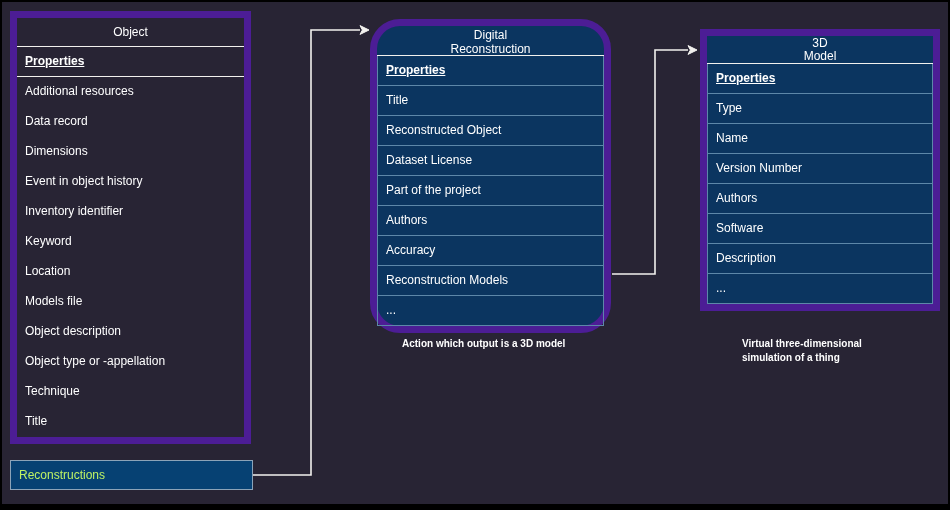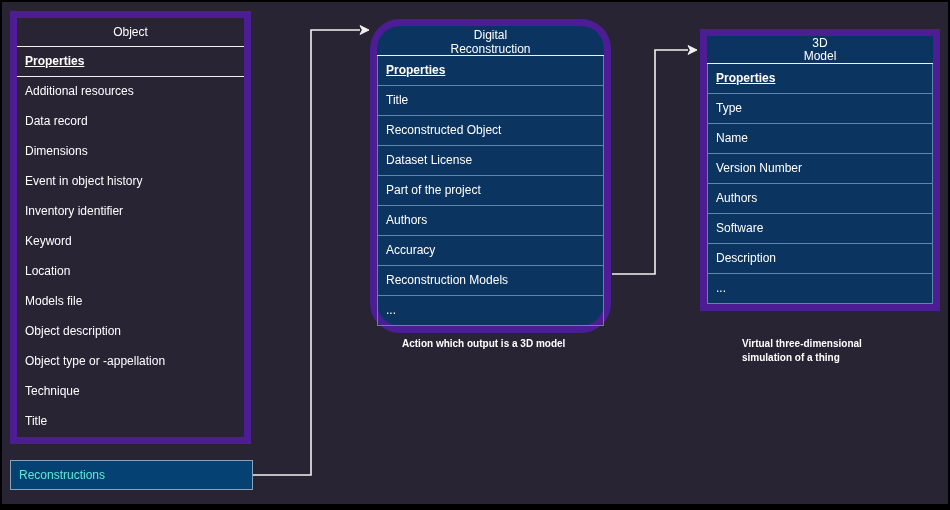--- a/index.html
+++ b/index.html
@@ -40,21 +40,21 @@
   .obj .prow { border-bottom:1px solid #f2f1ee; }
   .mid .prow, .mid .row, .rgt .prow, .rgt .row {
     border:1px solid #5d87a9; border-top:none;
   }
 
   .hrow {
     position:absolute; left:10px; top:460px; width:243px; height:30px;
     box-sizing:border-box; background:#064173;
     border:1px solid #8ba3b8;
     line-height:28px; padding-left:8px;
-    color:#5eead4; font-size:12px; white-space:nowrap;
+    color:#bef264; font-size:12px; white-space:nowrap;
   }
 
   .caption {
     position:absolute; color:#fff; font-weight:700;
     font-size:10px; line-height:14px;
   }
   .cap1 { left:402px; top:337px; width:168px; }
   .cap2 { left:742px; top:337px; width:152px; }
 </style>
 </head>

